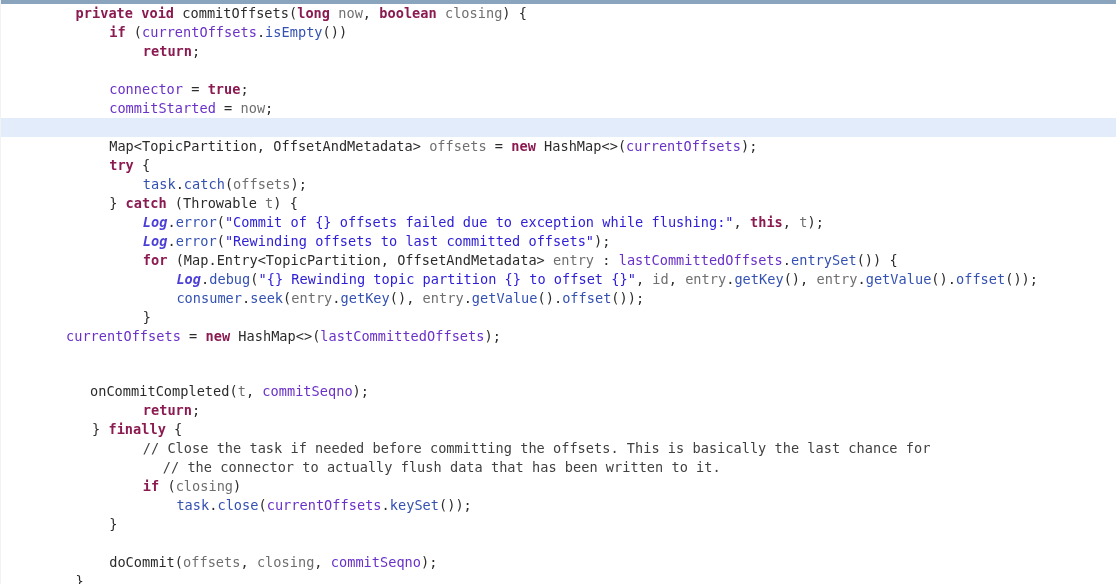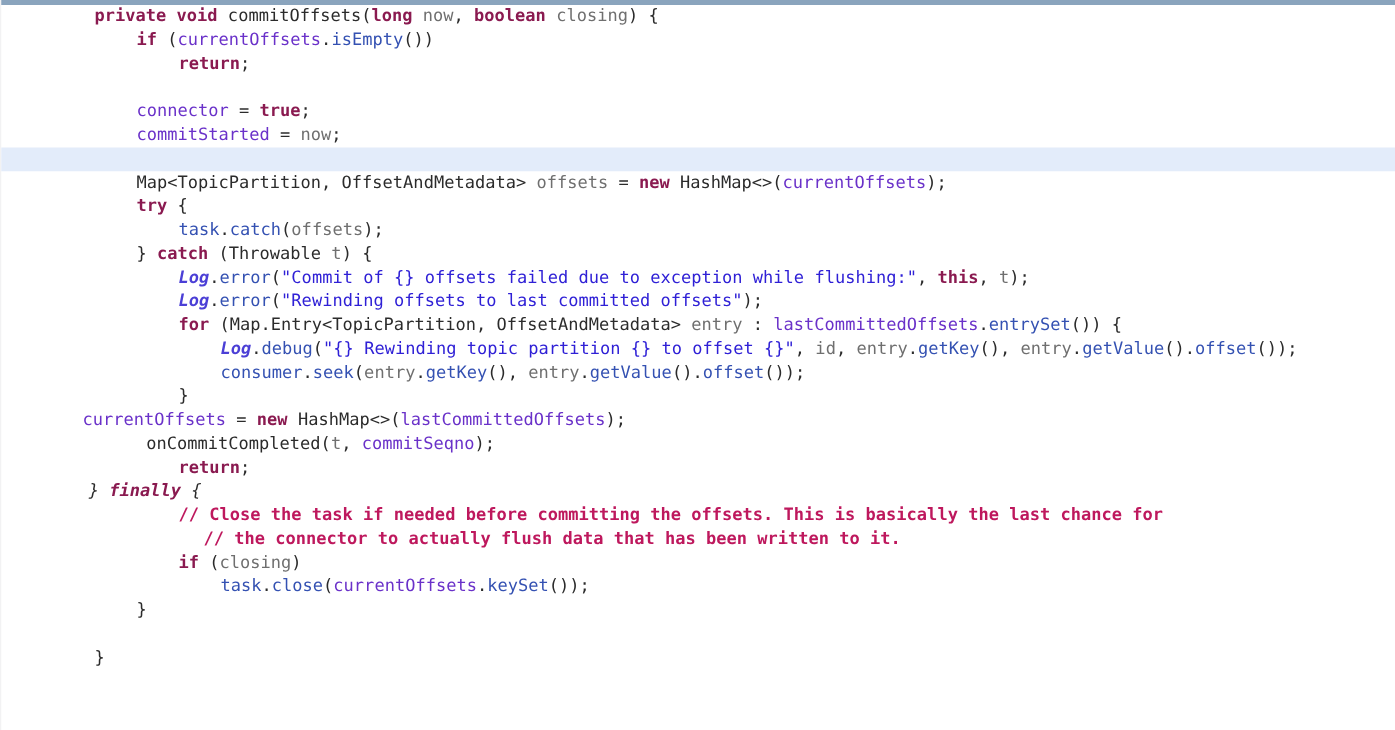--- a/index.html
+++ b/index.html
@@ -60,21 +60,21 @@
 
   
   .kw      { color: #8a1a50; font-weight: bold; }   
   .field   { color: #6a31c9; }                       
   .sfield  { color: #4b3fd6; font-weight: bold; font-style: italic; } 
   .ident   { color: #3451b2; }                       
   .plain   { color: #2b2b2b; }                       
   .local   { color: #6f6f6f; }                       
   .str     { color: #2f20d6; }                       
   .num     { color: #2b2b2b; font-weight: bold; }    
-  .cmt     { color: #be185d; font-weight: bold; }                       
+  .cmt     { color: #404040; }                       
 </style>
 </head>
 <body>
 
 <div id="editor">
 
   <div id="top-strip"></div>
 
   <div id="code">
       <div class="line" style="padding-left: 74.6px;"><span class="kw">private</span><span class="plain"> </span><span class="kw">void</span><span class="plain"> </span><span class="plain">commitOffsets</span><span class="plain">(</span><span class="kw">long</span><span class="plain"> </span><span class="local">now</span><span class="plain">, </span><span class="kw">boolean</span><span class="plain"> </span><span class="local">closing</span><span class="plain">) {</span></div>
@@ -88,25 +88,26 @@
       <div class="line" style="padding-left: 108.2px;"><span class="kw">try</span><span class="plain"> {</span></div>
       <div class="line" style="padding-left: 141.8px;"><span class="ident">task</span><span class="plain">.</span><span class="ident">catch</span><span class="plain">(</span><span class="local">offsets</span><span class="plain">);</span></div>
       <div class="line" style="padding-left: 108.2px;"><span class="plain">} </span><span class="kw">catch</span><span class="plain"> (Throwable </span><span class="local">t</span><span class="plain">) {</span></div>
       <div class="line" style="padding-left: 141.8px;"><span class="sfield">Log</span><span class="plain">.</span><span class="ident">error</span><span class="plain">(</span><span class="str">"Commit of {} offsets failed due to exception while flushing:"</span><span class="plain">, </span><span class="kw">this</span><span class="plain">, </span><span class="local">t</span><span class="plain">);</span></div>
       <div class="line" style="padding-left: 141.8px;"><span class="sfield">Log</span><span class="plain">.</span><span class="ident">error</span><span class="plain">(</span><span class="str">"Rewinding offsets to last committed offsets"</span><span class="plain">);</span></div>
       <div class="line" style="padding-left: 141.8px;"><span class="kw">for</span><span class="plain"> (Map.Entry&lt;TopicPartition, OffsetAndMetadata&gt; </span><span class="local">entry</span><span class="plain"> : </span><span class="field">lastCommittedOffsets</span><span class="plain">.</span><span class="ident">entrySet</span><span class="plain">()) {</span></div>
       <div class="line" style="padding-left: 175.4px;"><span class="sfield">Log</span><span class="plain">.</span><span class="ident">debug</span><span class="plain">(</span><span class="str">"{} Rewinding topic partition {} to offset {}"</span><span class="plain">, </span><span class="local">id</span><span class="plain">, </span><span class="local">entry</span><span class="plain">.</span><span class="ident">getKey</span><span class="plain">(), </span><span class="local">entry</span><span class="plain">.</span><span class="ident">getValue</span><span class="plain">().</span><span class="ident">offset</span><span class="plain">());</span></div>
       <div class="line" style="padding-left: 175.4px;"><span class="ident">consumer</span><span class="plain">.</span><span class="ident">seek</span><span class="plain">(</span><span class="local">entry</span><span class="plain">.</span><span class="ident">getKey</span><span class="plain">(), </span><span class="local">entry</span><span class="plain">.</span><span class="ident">getValue</span><span class="plain">().</span><span class="ident">offset</span><span class="plain">());</span></div>
       <div class="line" style="padding-left: 141.8px;"><span class="plain">}</span></div>
       <div class="line" style="padding-left: 65px;"><span class="field">currentOffsets</span><span class="plain"> = </span><span class="kw">new</span><span class="plain"> HashMap&lt;&gt;(</span><span class="field">lastCommittedOffsets</span><span class="plain">);</span></div>
-      <div class="line" style="padding-left: 116px;"><span class="plain">onCommitCompleted</span><span class="plain">(</span><span class="local">t</span><span class="plain">, </span><span class="field">commitSeqno</span><span class="plain">);</span></div>
+      <div class="line" style="padding-left: 89px; margin-top: 36px;"><span class="plain">onCommitCompleted</span><span class="plain">(</span><span class="local">t</span><span class="plain">, </span><span class="field">commitSeqno</span><span class="plain">);</span></div>
       <div class="line" style="padding-left: 141.8px;"><span class="kw">return</span><span class="plain">;</span></div>
-      <div class="line" style="padding-left: 70px; font-style: italic;"><span class="plain">} </span><span class="kw">finally</span><span class="plain"> {</span></div>
+      <div class="line" style="padding-left: 91px;"><span class="plain">} </span><span class="kw">finally</span><span class="plain"> {</span></div>
       <div class="line" style="padding-left: 141.8px;"><span class="cmt">// Close the task if needed before committing the offsets. This is basically the last chance for</span></div>
       <div class="line" style="padding-left: 141.8px; margin-left: 20px;"><span class="cmt">// the connector to actually flush data that has been written to it.</span></div>
       <div class="line" style="padding-left: 141.8px;"><span class="kw">if</span><span class="plain"> (</span><span class="local">closing</span><span class="plain">)</span></div>
       <div class="line" style="padding-left: 175.4px;"><span class="ident">task</span><span class="plain">.</span><span class="ident">close</span><span class="plain">(</span><span class="field">currentOffsets</span><span class="plain">.</span><span class="ident">keySet</span><span class="plain">());</span></div>
       <div class="line" style="padding-left: 108.2px;"><span class="plain">}</span></div>
       <div class="line" style="padding-left: 41px;">&nbsp;</div>
+      <div class="line" style="padding-left: 108.2px;"><span class="plain">doCommit</span><span class="plain">(</span><span class="local">offsets</span><span class="plain">, </span><span class="local">closing</span><span class="plain">, </span><span class="field">commitSeqno</span><span class="plain">);</span></div>
       <div class="line" style="padding-left: 74.6px;"><span class="plain">}</span></div>
     </div>
 
 </div>
 
 </body></html>

